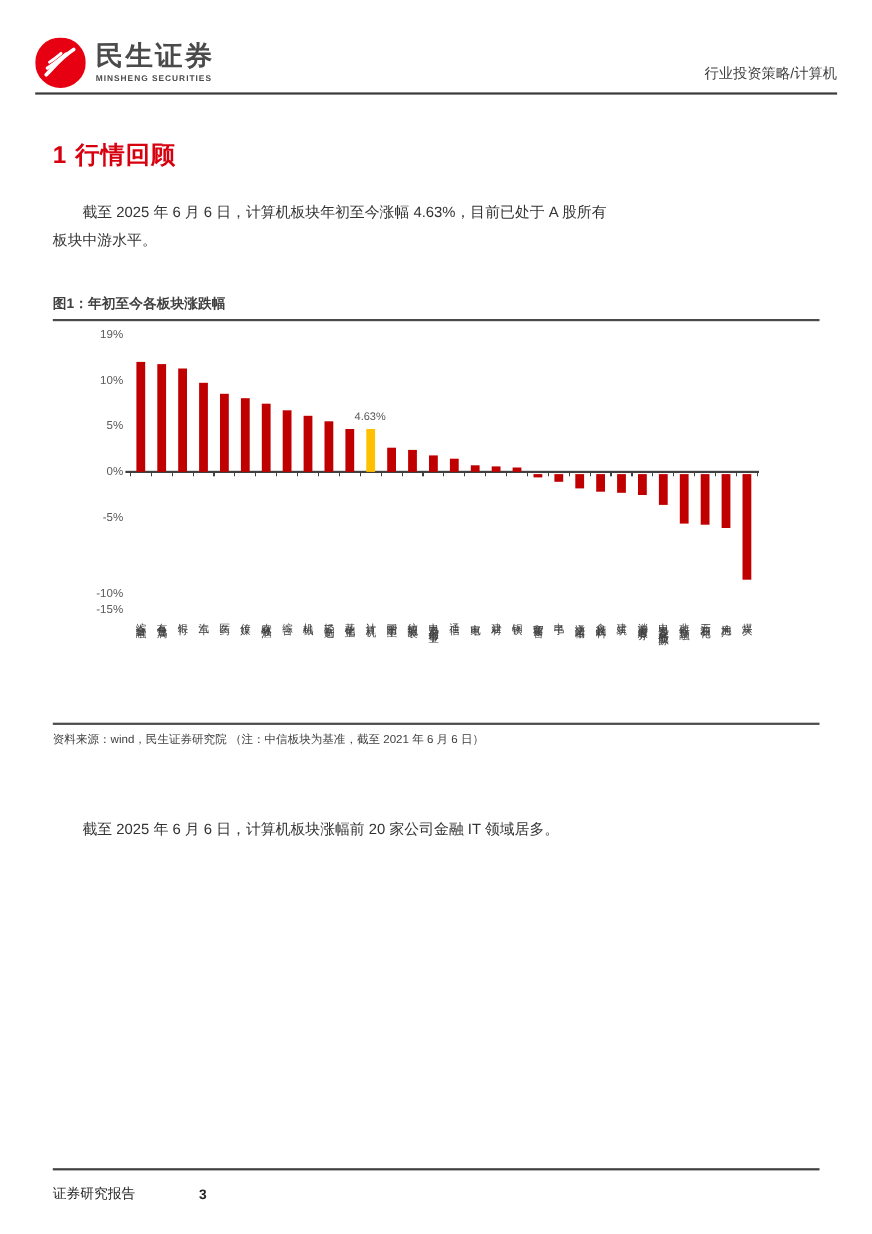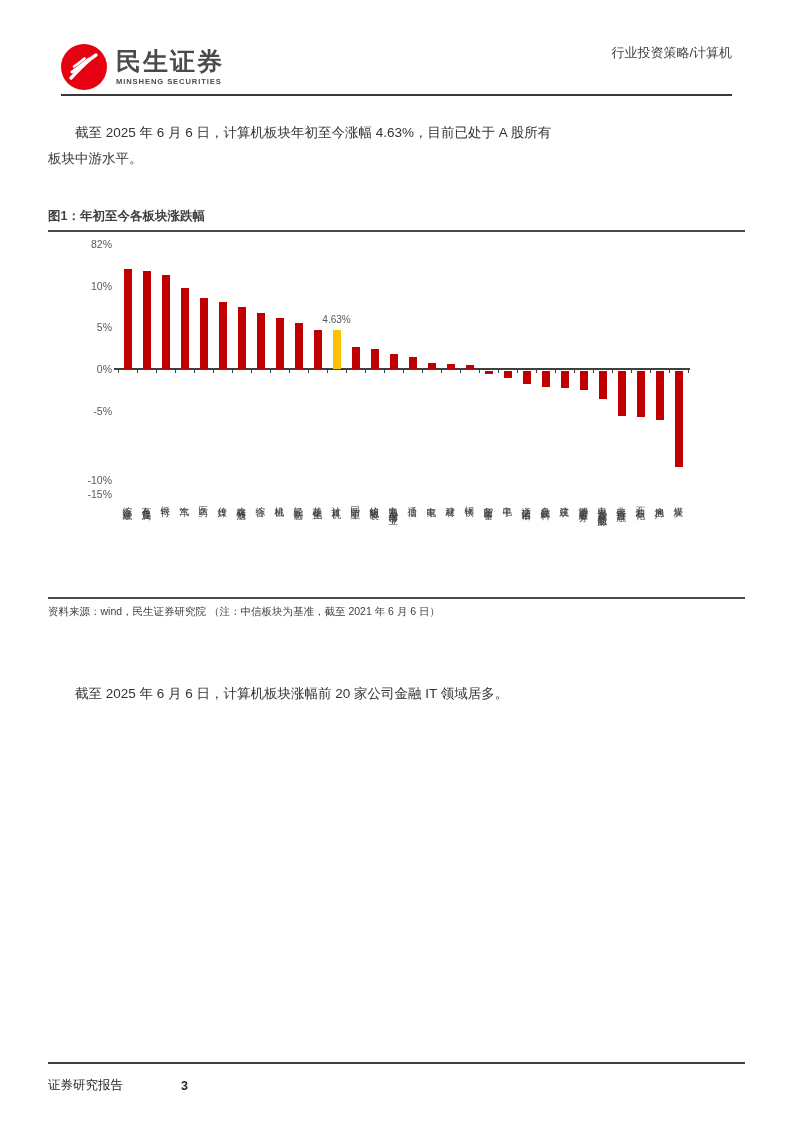--- a/index.html
+++ b/index.html
@@ -9,23 +9,23 @@
     position: relative;
     width: 793px; height: 1122px;
     margin: 0 auto;
     background: #ffffff;
     overflow: hidden;
   }
   .content { padding: 0 48px; }
 
   
   .header {
-    margin: 0 61px;
-    padding-top: 44px;
-    display: flex; justify-content: space-between; 
+    margin: 0 32px;
+    padding-top: 34px;
+    display: flex; justify-content: space-between; align-items: flex-end;
     border-bottom: 2px solid #3a3a3a;
     padding-bottom: 4px;
   }
   .logo { display: flex; align-items: center; gap: 9px; }
   .logo-mark { width: 46px; height: 46px; flex: 0 0 auto; }
   .logo-text { display: flex; flex-direction: column; }
   .logo-cn { font-size: 25px; font-weight: bold; color: #4a4a4b; letter-spacing: 2px; line-height: 1.1; }
   .logo-en { font-size: 7.6px; font-weight: bold; color: #4a4a4b; letter-spacing: 0.9px; margin-top: 2px; }
   .doc-type { font-size: 13px; color: #3f3f3f; padding-bottom: 4px; }
 
@@ -92,29 +92,30 @@
       <div class="logo-text">
         <span class="logo-cn">民生证券</span>
         <span class="logo-en">MINSHENG SECURITIES</span>
       </div>
     </div>
     <div class="doc-type">行业投资策略/计算机</div>
   </div>
 
   <div class="content">
 
+    <div class="h1">1 行情回顾</div>
 
     <div class="para">截至 2025 年 6 月 6 日，计算机板块年初至今涨幅 4.63%，目前已处于 A 股所有板块中游水平。</div>
 
     <div class="figure">
       <div class="figure-title">图1：年初至今各板块涨跌幅</div>
 
       <div class="chart">
         <div class="chart-plot">
-            <div class="ylabel" style="top: 0px;">82%</div>
+            <div class="ylabel" style="top: 0px;">19%</div>
             <div class="ylabel" style="top: 41.6667px;">10%</div>
             <div class="ylabel" style="top: 83.3333px;">5%</div>
             <div class="ylabel" style="top: 125px;">0%</div>
             <div class="ylabel" style="top: 166.667px;">-5%</div>
             <div class="ylabel" style="top: 208.333px; margin-top: 28px;">-10%</div>
             <div class="ylabel" style="top: 250px;">-15%</div>
             <div class="axis-line" style="top: 124px;"></div>
             <div class="axis-ticks" style="top: 126px;"></div>
             <div class="bar" style="left: 5.5px; background: rgb(192, 0, 0); height: 100px; top: 25px;"></div>
             <div class="bar" style="left: 24.5px; background: rgb(192, 0, 0); height: 98.3333px; top: 26.6667px;"></div>

